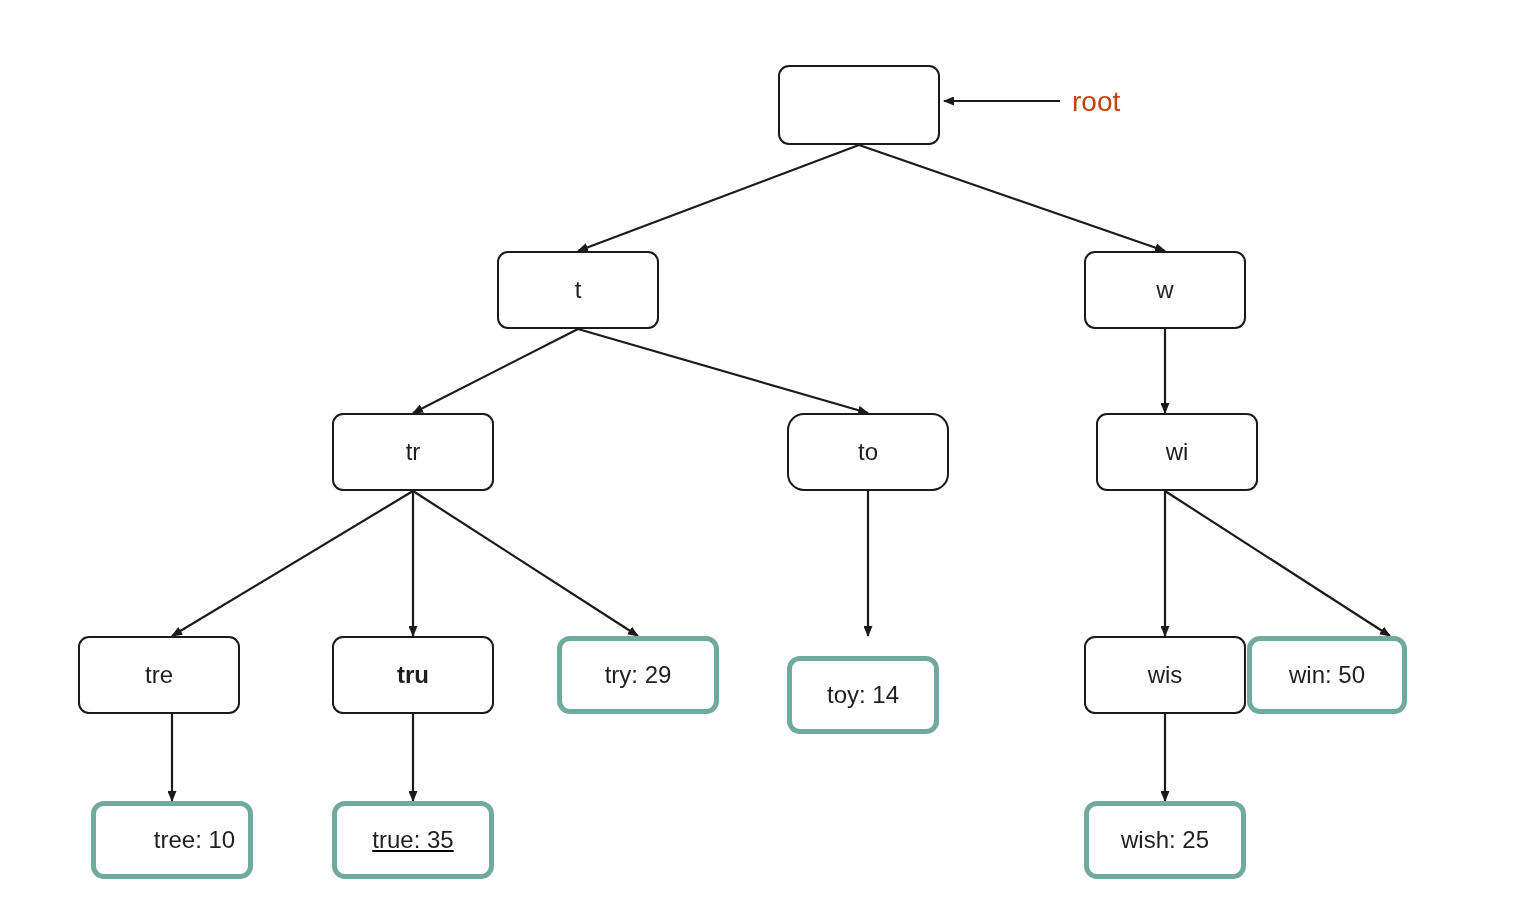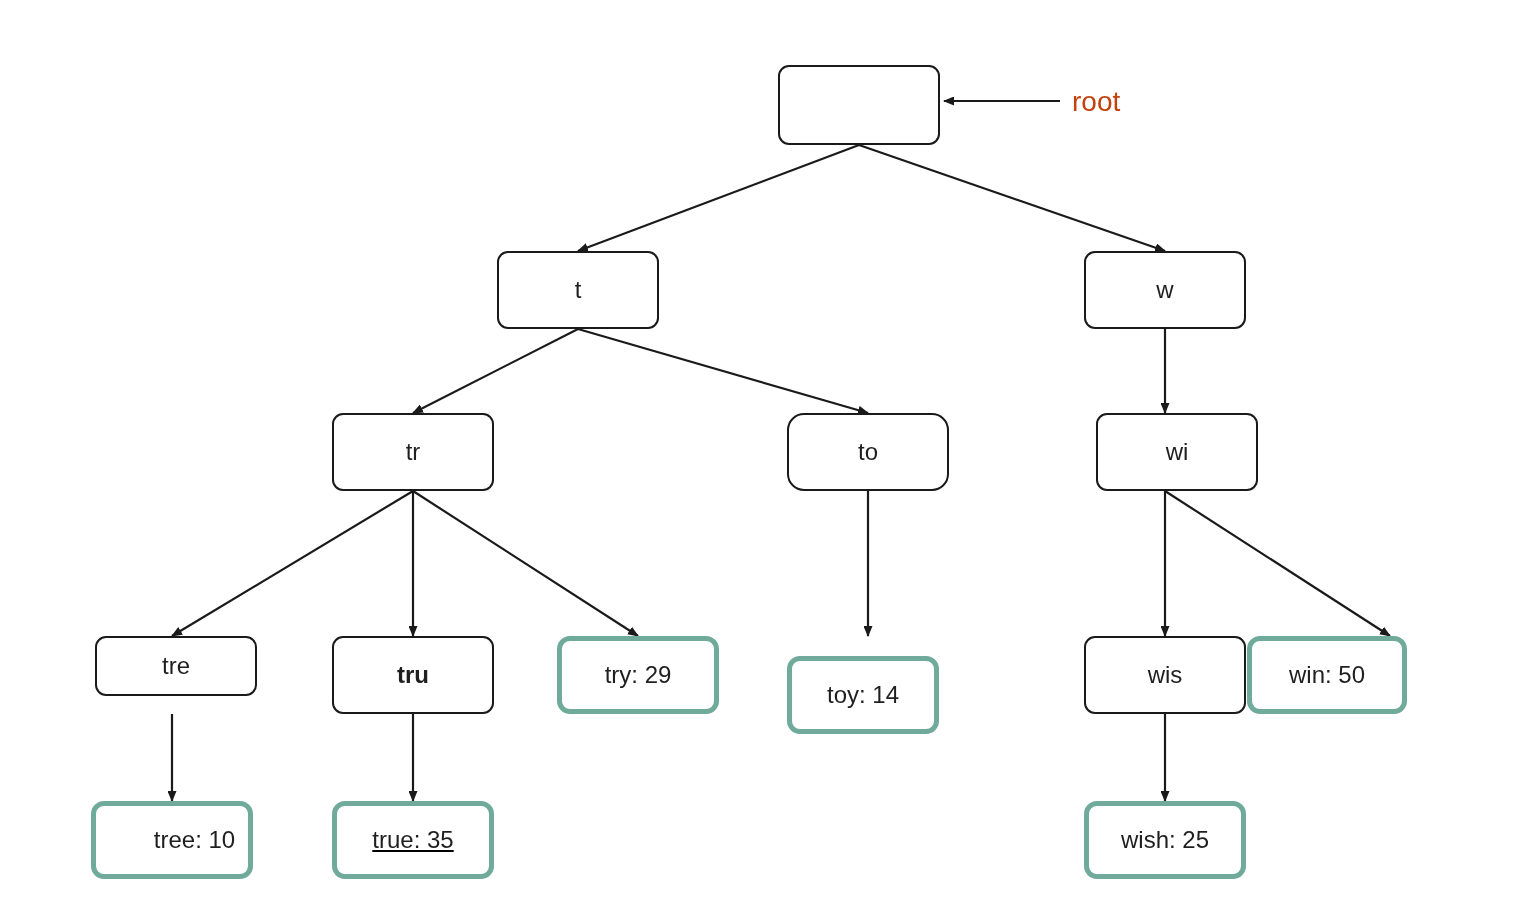--- a/index.html
+++ b/index.html
@@ -96,21 +96,21 @@
       </div>
       <div class="node internal" style="left: 332px; top: 413px; width: 162px; height: 78px;">
         <span class="node-label">tr</span>
       </div>
       <div class="node internal" style="left: 787px; top: 413px; width: 162px; height: 78px; border-radius: 17px;">
         <span class="node-label">to</span>
       </div>
       <div class="node internal" style="left: 1084px; top: 413px; width: 162px; height: 78px; margin-left: 12px;">
         <span class="node-label">wi</span>
       </div>
-      <div class="node internal" style="left: 95px; top: 636px; width: 162px; height: 60px;">
+      <div class="node internal" style="left: 78px; top: 636px; width: 162px; height: 78px;">
         <span class="node-label">tre</span>
       </div>
       <div class="node internal" style="left: 332px; top: 636px; width: 162px; height: 78px; font-weight: bold;">
         <span class="node-label">tru</span>
       </div>
       <div class="node terminal" style="left: 557px; top: 636px; width: 162px; height: 78px;">
         <span class="node-label">try: 29</span>
       </div>
       <div class="node terminal" style="left: 787px; top: 656px; width: 152px; height: 78px;">
         <span class="node-label">toy: 14</span>

